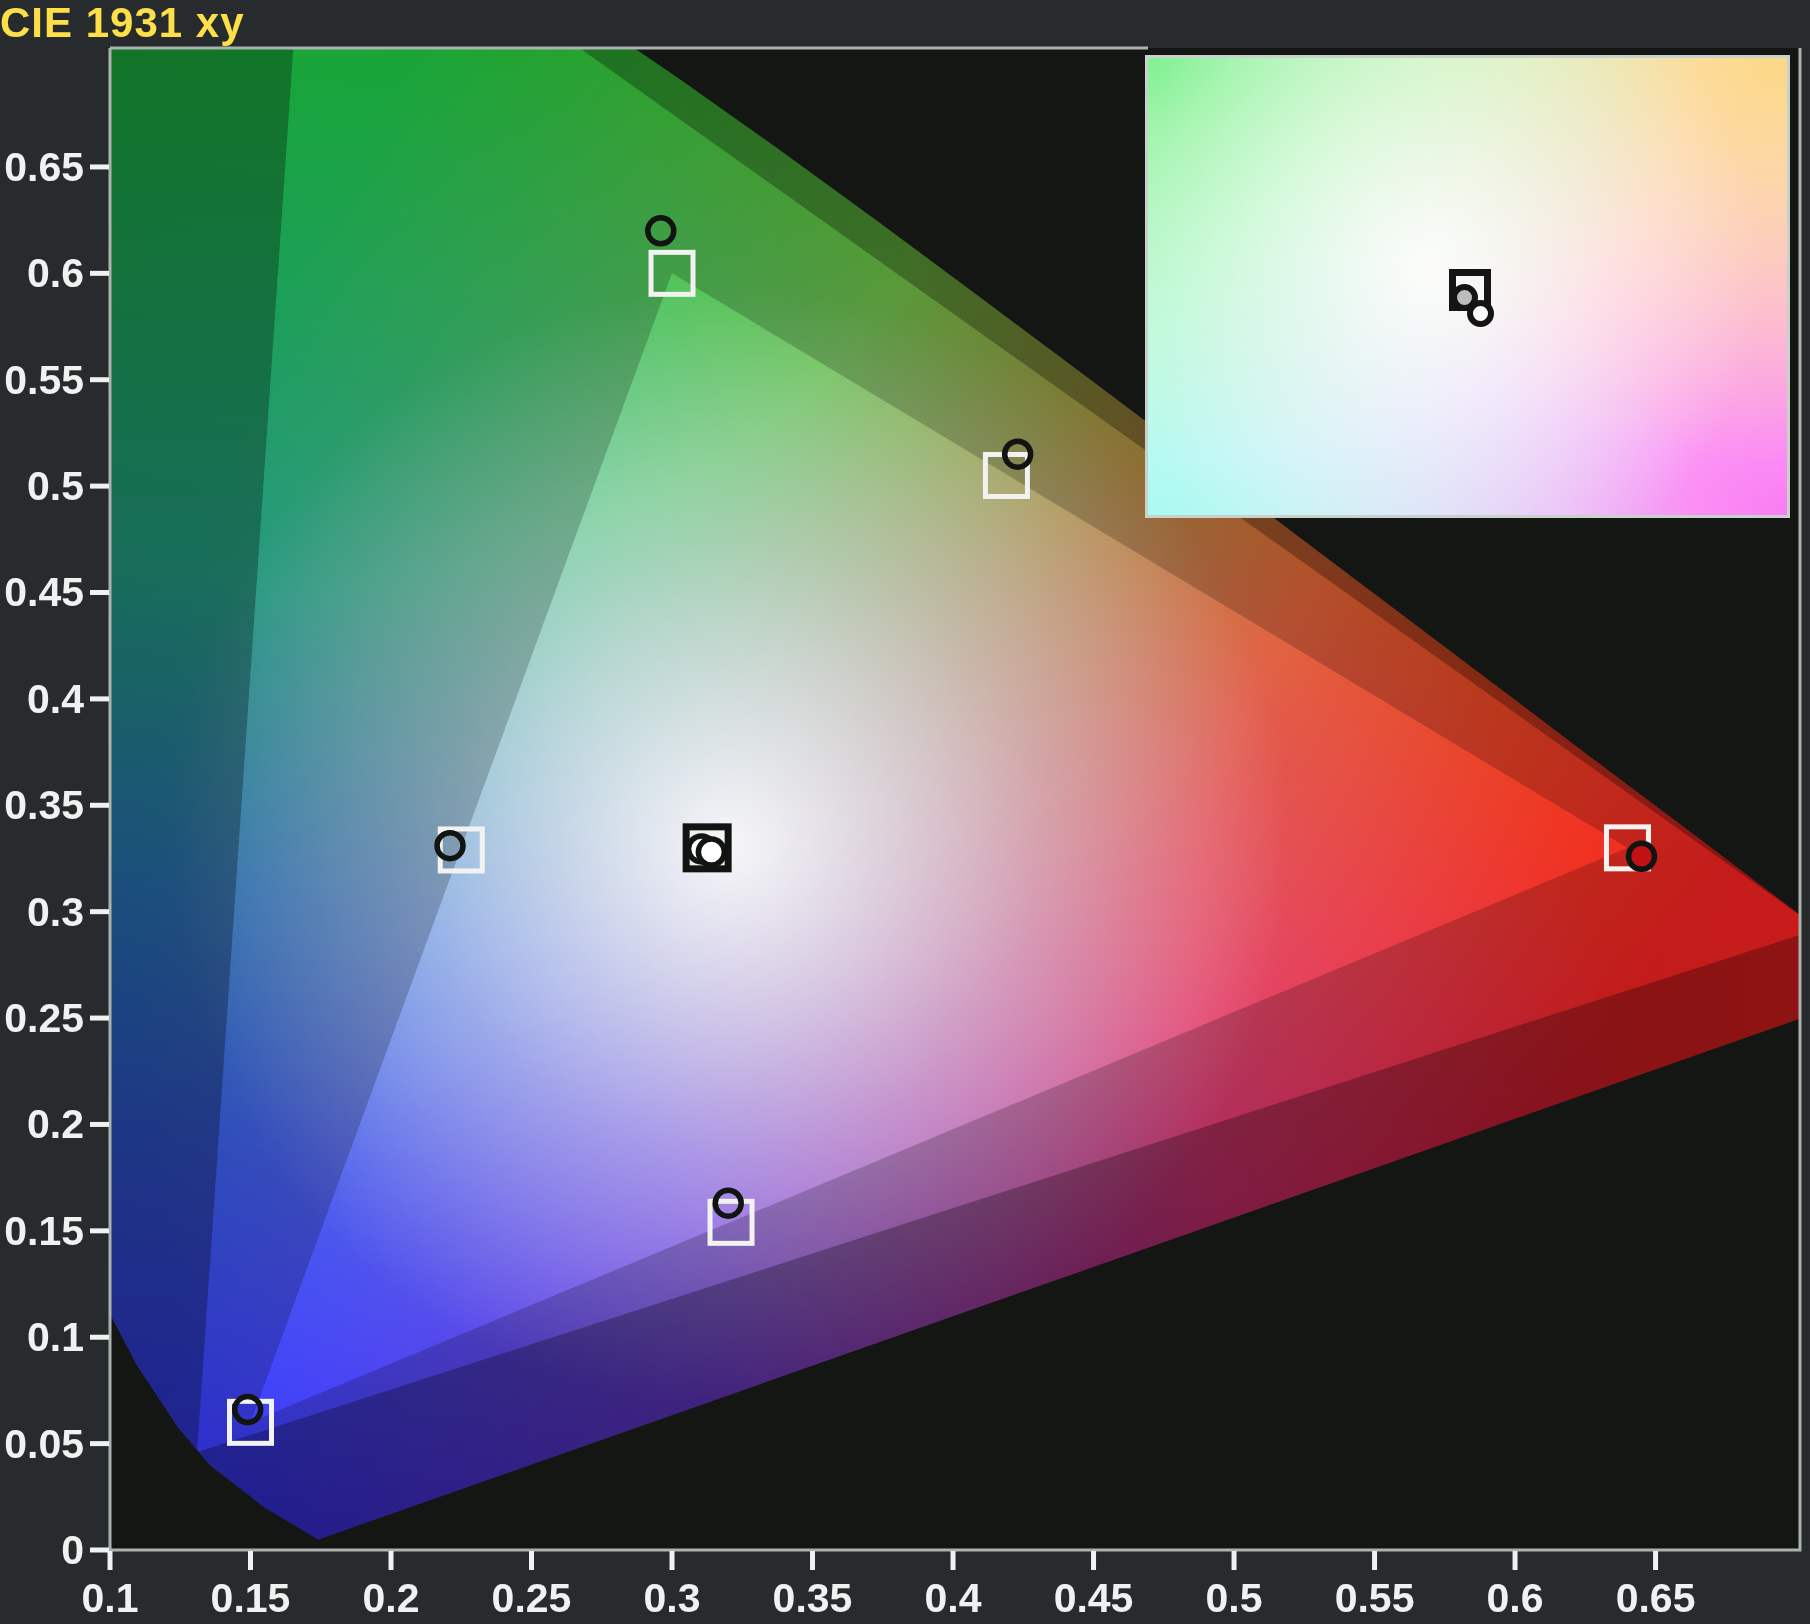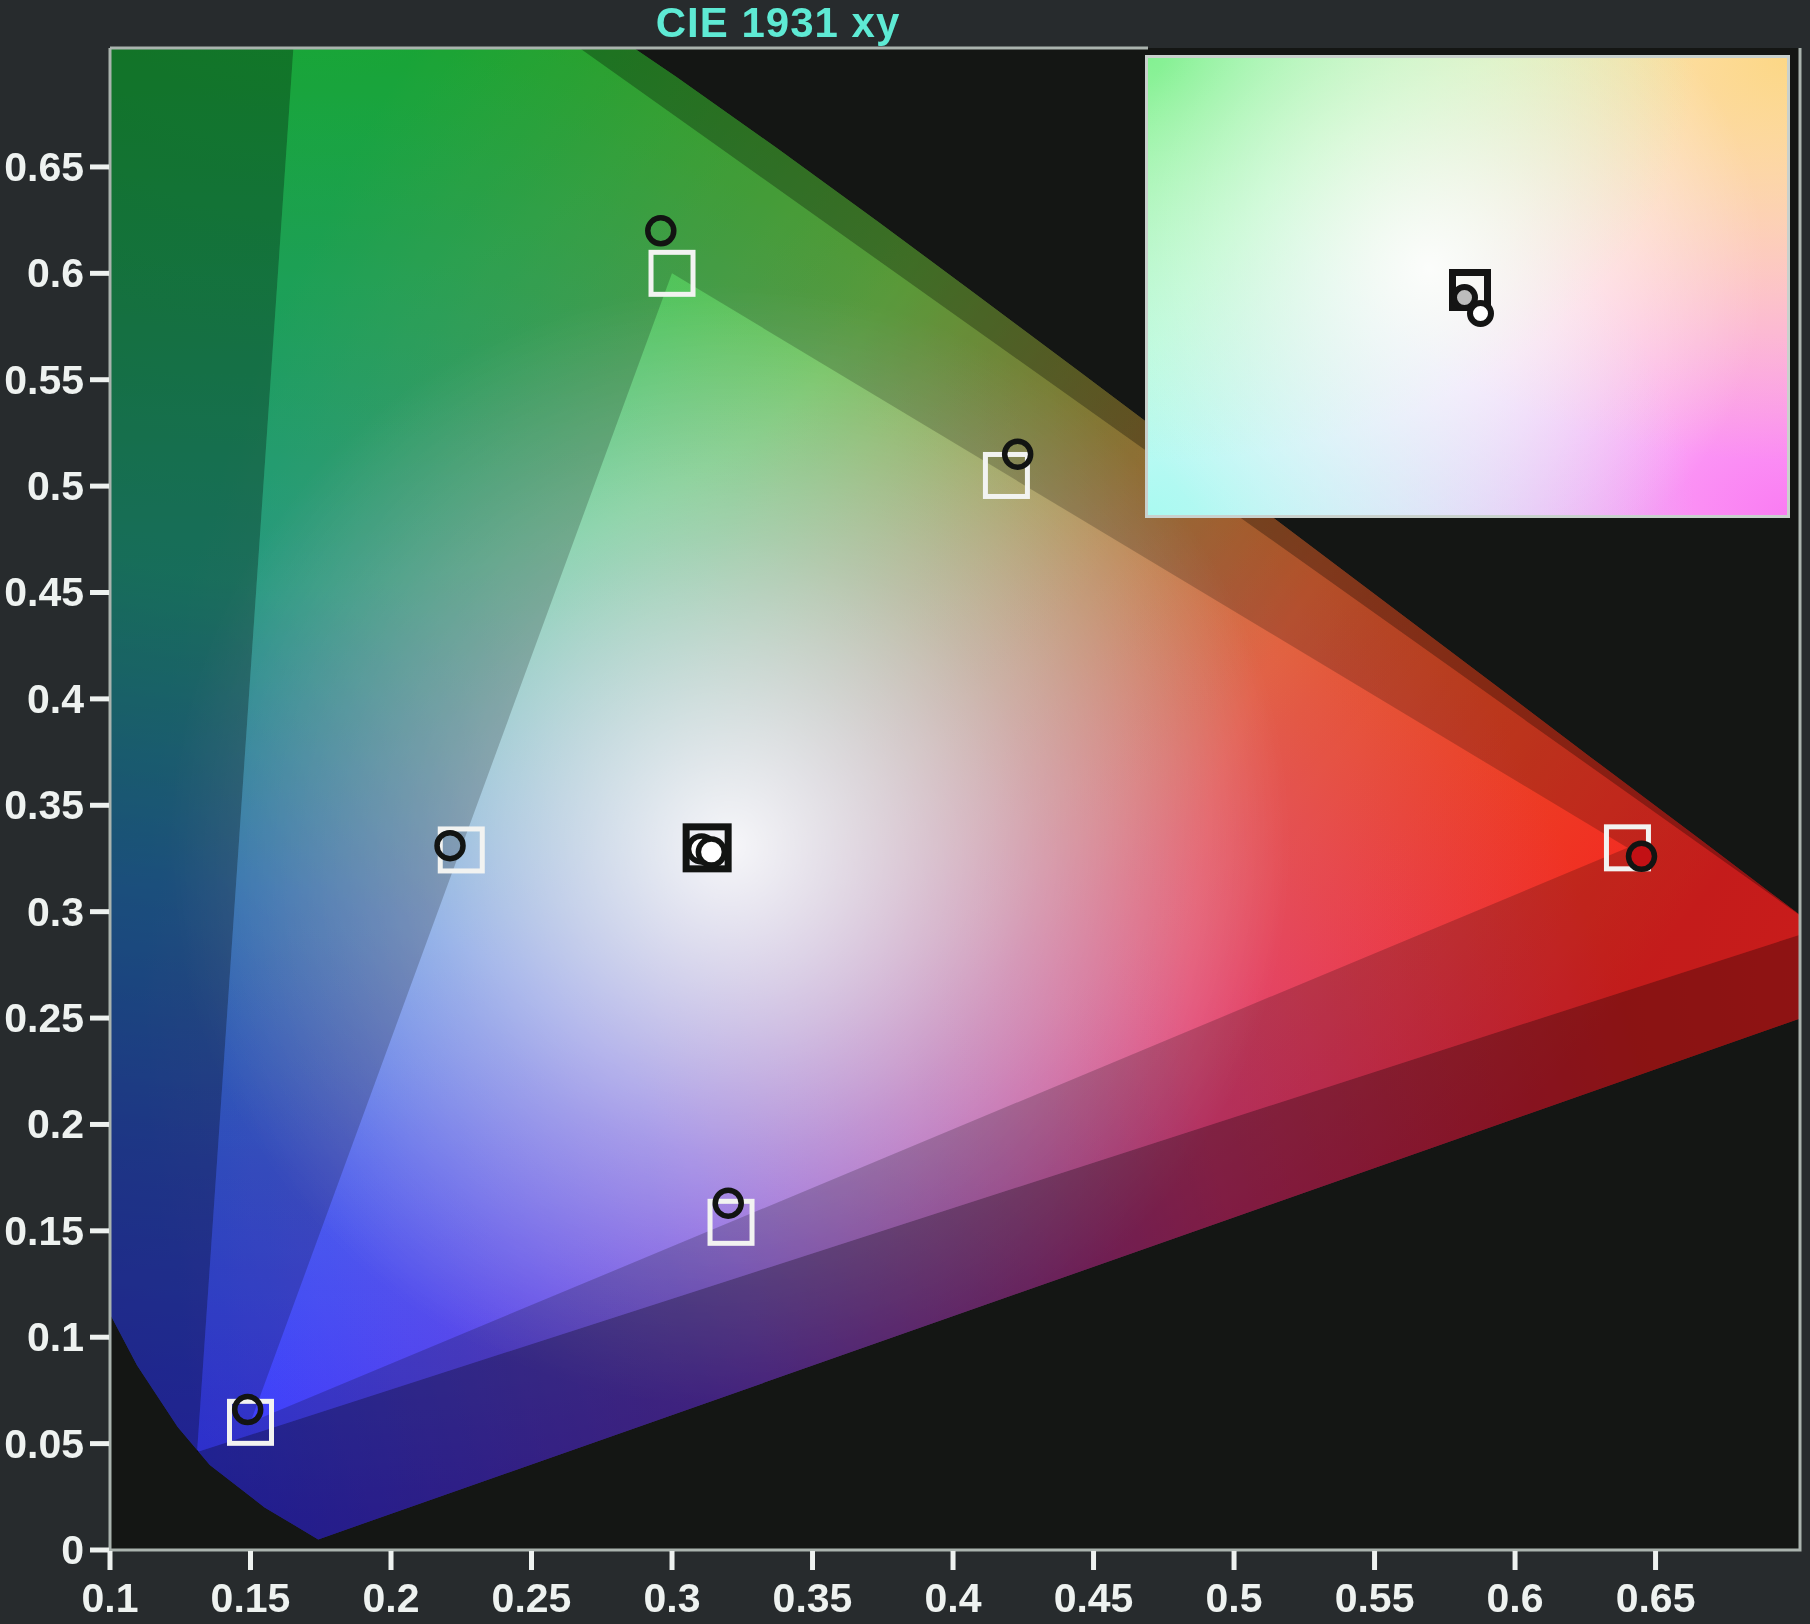--- a/index.html
+++ b/index.html
@@ -1,19 +1,19 @@
 <!DOCTYPE html>
 <html><head>
 <meta charset="utf-8">
 <style>
   html,body{margin:0;padding:0;background:#272b2d;}
   #stage{position:relative;width:1810px;height:1624px;background:#272b2d;overflow:hidden;
          font-family:"Liberation Sans",sans-serif;}
   #chart-title{position:absolute;left:0;top:0;width:1556px;height:46px;line-height:46px;
-         text-align:center;font-size:42px;font-weight:600;color:#5eead4;letter-spacing:1px;}
+         font-size:42px;font-weight:600;color:#fde047;letter-spacing:1px;}
   svg{position:absolute;left:0;top:0;}
   svg text{font-family:"Liberation Sans",sans-serif;font-weight:bold;fill:#eef2f0;}
   .ticklab{font-size:41px;}
   #inset{position:absolute;left:1145px;top:55px;width:645px;height:463px;box-sizing:border-box;
          border:3px solid #c9d1cd;z-index:3;
          background:
            radial-gradient(circle 430px at 44% 46%, rgba(255,255,255,0.92), rgba(255,255,255,0) 78%),
            radial-gradient(ellipse 760px 560px at 0% 0%, rgba(125,240,140,0.95), rgba(125,240,140,0) 72%),
            radial-gradient(ellipse 760px 560px at 100% 0%, rgba(252,214,130,0.97), rgba(252,214,130,0) 72%),
            radial-gradient(ellipse 760px 560px at 0% 100%, rgba(165,250,240,0.95), rgba(165,250,240,0) 72%),

